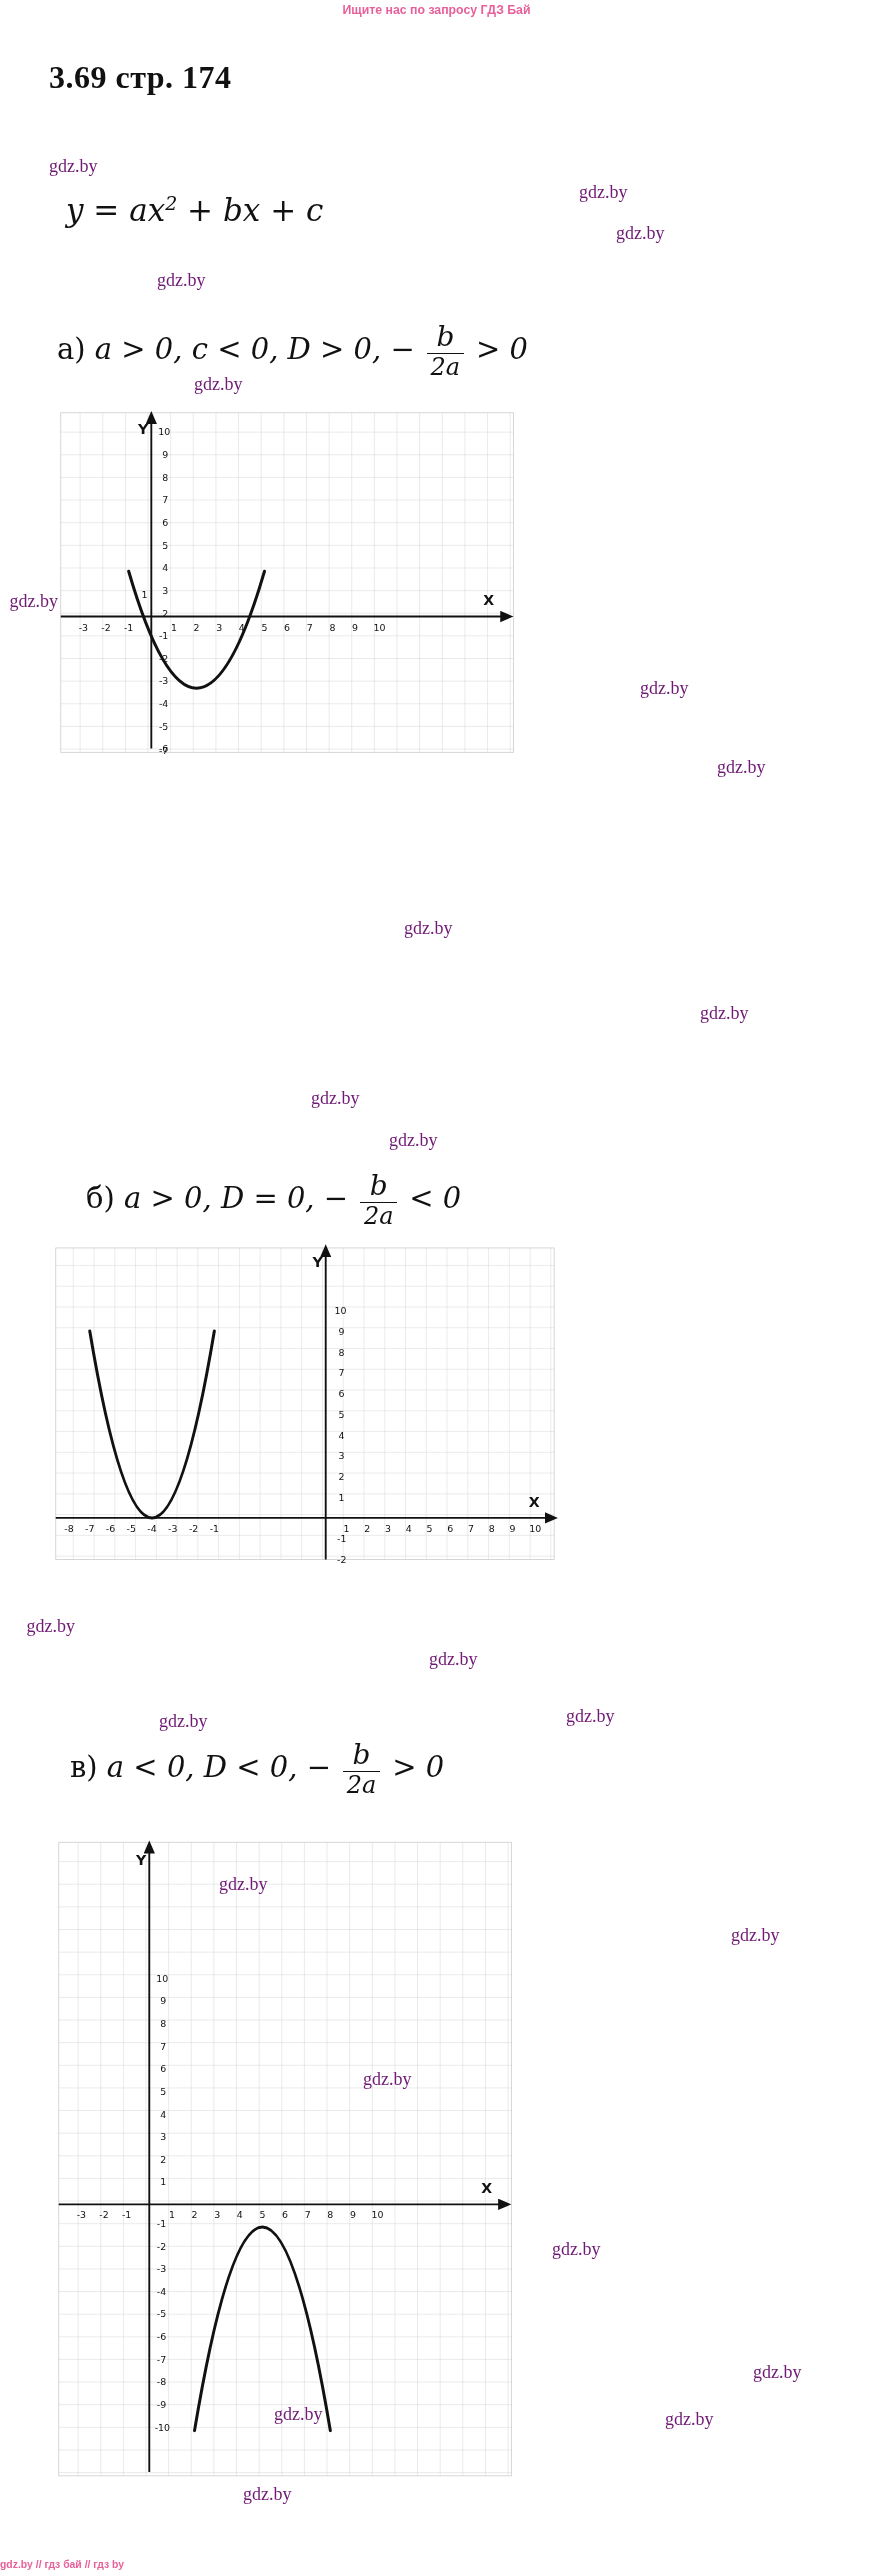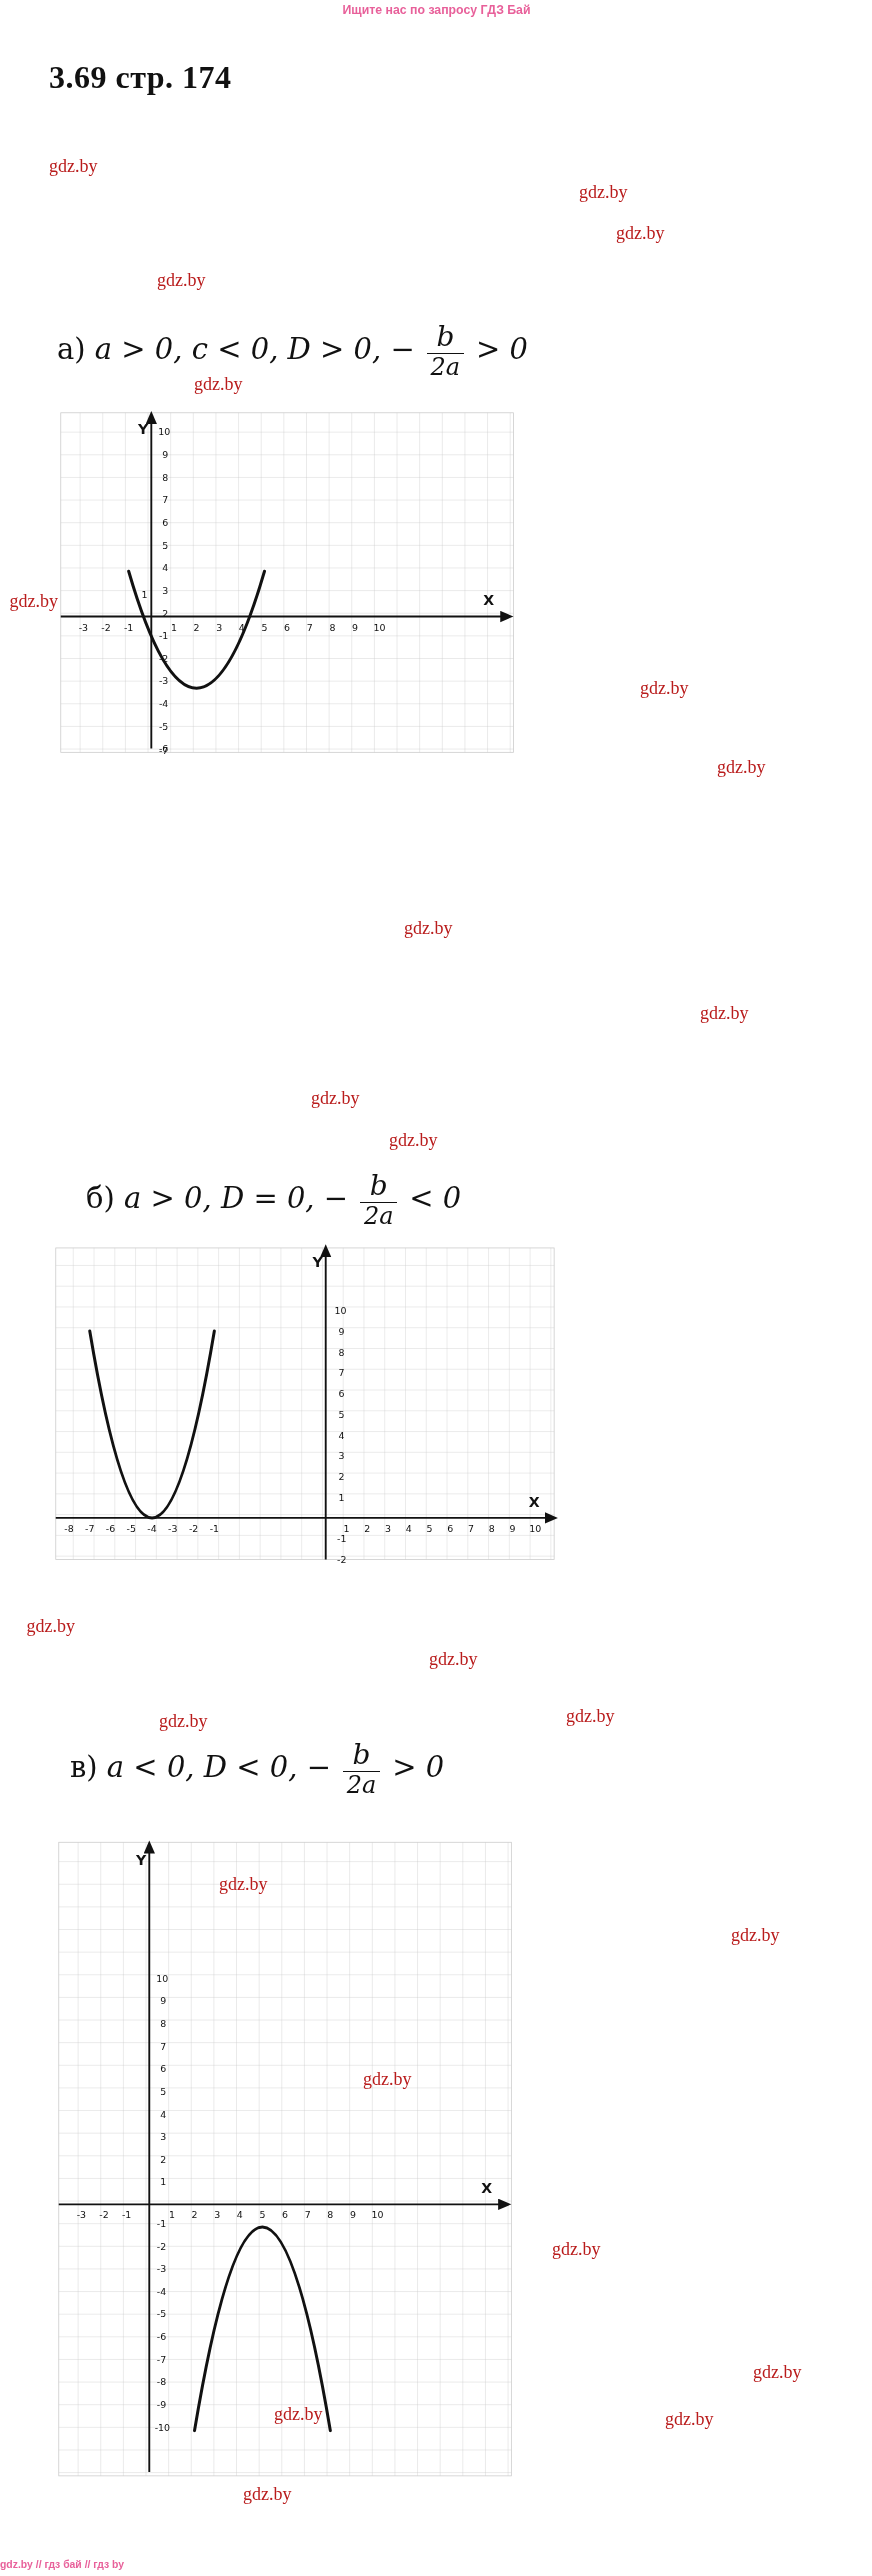--- a/index.html
+++ b/index.html
@@ -74,21 +74,21 @@
     display:block;
     font-style:italic;
     font-size:24px;
     line-height:1.05;
     padding:0 3.8px;
   }
   .wm{
     position:absolute;
     font-family:"Liberation Serif", serif;
     font-size:18px;
-    color:#b91c1c;
+    color:#701a75;
     white-space:nowrap;
   }
   .graph{
     position:absolute;
   }
   .footer{
     position:absolute;
     left:0; right:0;
     bottom:5.7px;
     font-family:"Liberation Sans", sans-serif;
@@ -101,20 +101,23 @@
 <body>
 
 <div class="top-banner">
   <span>Ищите нас по запросу ГДЗ Бай</span>
 </div>
 
 <div class="page">
 
   <div class="title">3.69 стр. 174</div>
 
+  <div class="formula-main">
+    <span>y = ax</span><sup>2</sup><span> + bx + c</span>
+  </div>
 
   <div class="case" style="left:57px; top:293px;">
     <span class="lbl">а)</span>
     <i>a &gt; 0, c &lt; 0, D &gt; 0, −</i>
     <span class="frac">
       <span class="num">b</span>
       <span class="bar"></span>
       <span class="den">2a</span>
     </span>
     <i>&gt; 0</i>

